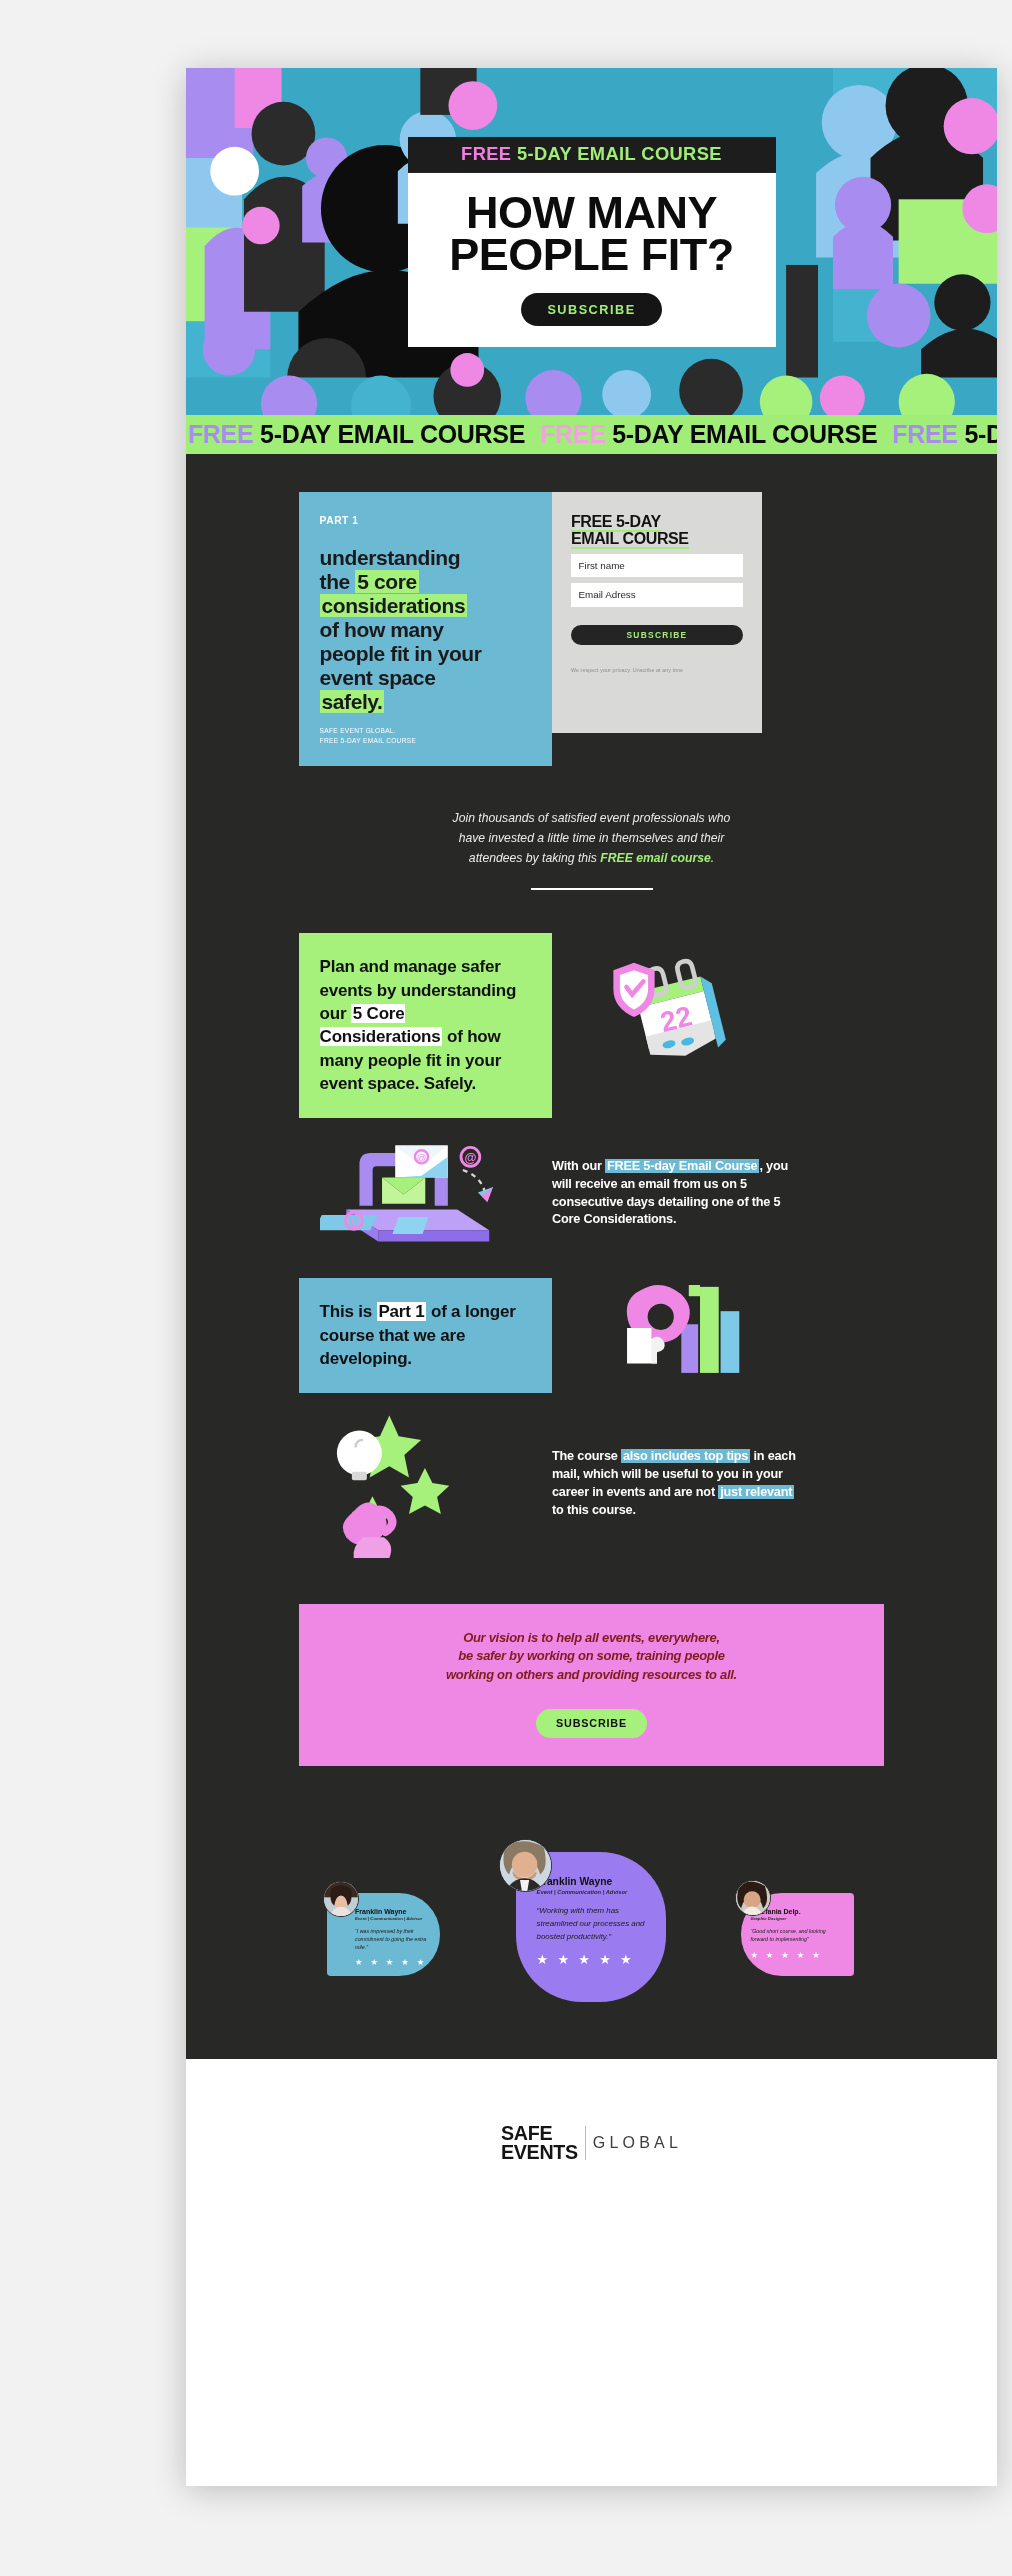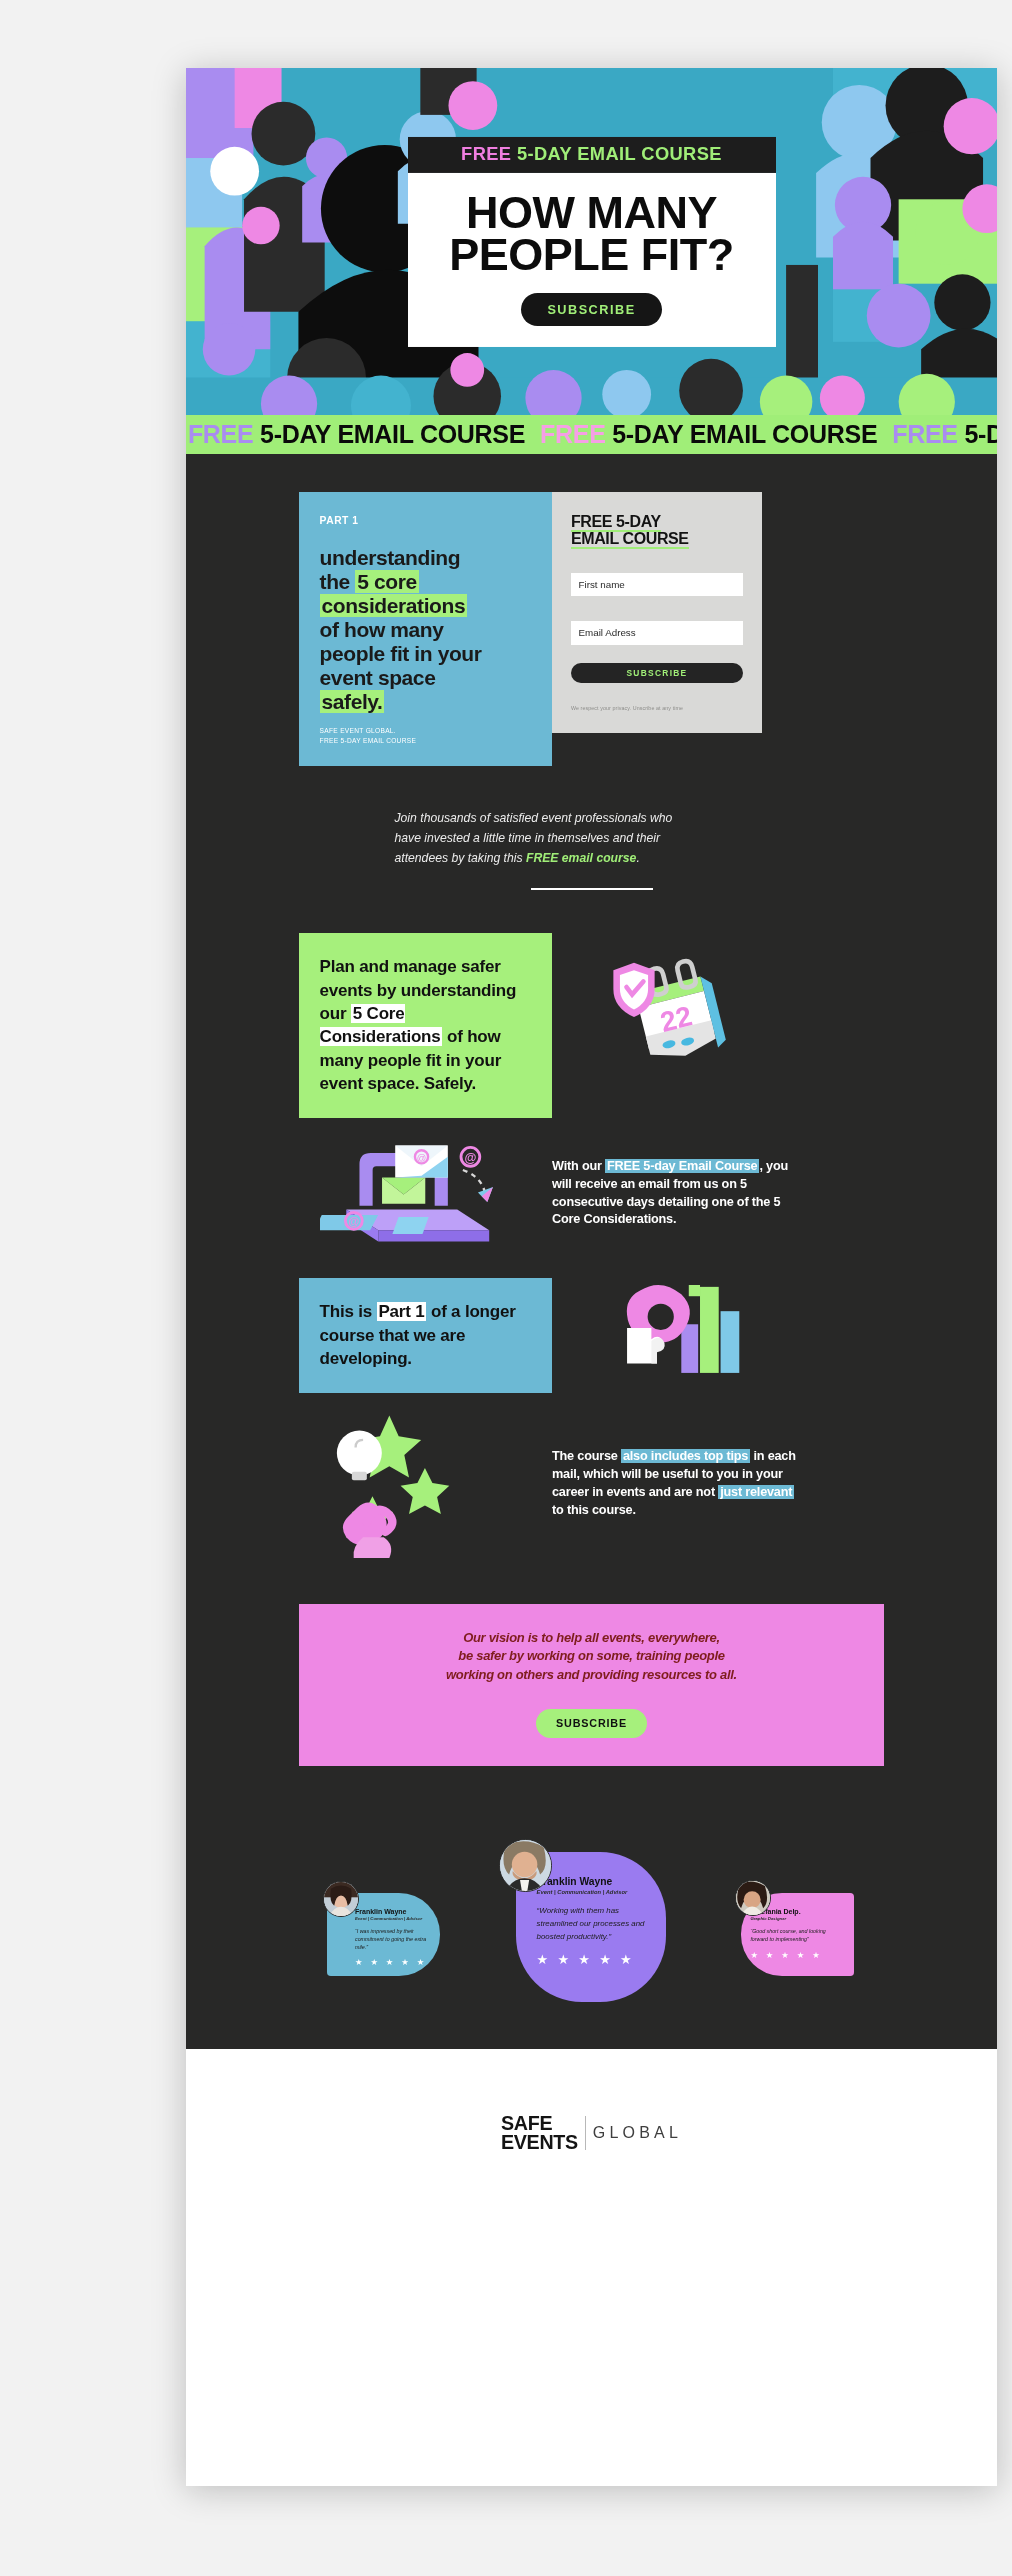--- a/index.html
+++ b/index.html
@@ -60,21 +60,21 @@
     padding-left: 1.9px; white-space: nowrap;
   }
   .marq-item {
     font-size: 25px; font-weight: 800; color: #0a0a0a;
     letter-spacing: -0.3px;
   }
   .marq-item .f1 { color: #a98cf0; }
   .marq-item .f2 { color: #f59fe4; }
 
   
-  .dark { background: #282827; padding-bottom: 8px; }
+  .dark { background: #282827; padding-bottom: 18px; }
 
   
   .top-row {
     display: flex; gap: 0; padding: 38px 113px 0 113px;
   }
   .part-card {
     position: relative;
     width: 253px; height: 274px;
     background: #6cb9d4; padding: 22.5px 20.6px 0 20.6px;
   }
@@ -95,39 +95,39 @@
   .form-card {
     width: 210px; height: 241px;
     background: #d9d9d7; padding: 20.6px 19px 0 19px;
   }
   .form-title {
     font-size: 16px; font-weight: 800; line-height: 1.1;
     color: #131313; letter-spacing: -0.4px;
   }
   .form-title span { border-bottom: 2.8px solid #a0ee78; }
   .field {
-    width: 100%; height: 23.4px; margin-top: 25px;
+    width: 100%; height: 23.4px; margin-top: 6px;
     background: #fff; border: 0; outline: 0;
     font-family: inherit; font-size: 9.8px; color: #2b2b2b;
     padding: 0 7.5px;
   }
   .field::placeholder { color: #2b2b2b; opacity: 1; }
   .form-btn {
     width: 100%; height: 20.6px; margin-top: 18px;
     background: #242424; color: #a0ee78; border: 0;
     border-radius: 937px; cursor: pointer; font-family: inherit;
     font-size: 8.4px; font-weight: 800; letter-spacing: 1.3px;
   }
   .form-note {
     margin-top: 21.6px; font-size: 5.3px; color: #8d8d8a; letter-spacing: 0.1px;
   }
 
   
   .intro {
-    margin: 43px auto 0; width: 394px; text-align: left;
+    margin: 43px auto 0; width: 394px; text-align: center;
     font-style: italic; font-size: 12.2px; line-height: 1.62;
     color: #ececec; font-weight: 400;
   }
   .intro b { color: #a0ee78; font-weight: 800; font-style: italic; }
   .rule {
     width: 122px; height: 1.9px; background: #ffffff;
     margin: 19.7px auto 0;
   }
 
   

